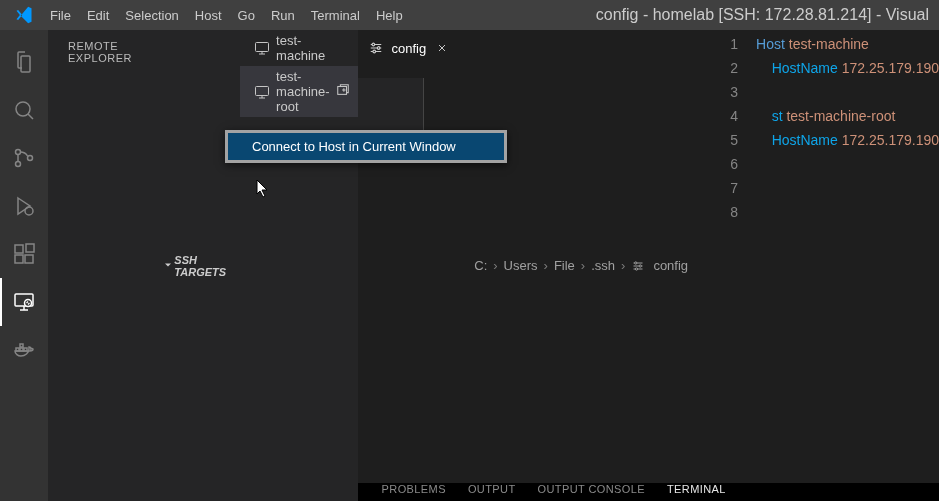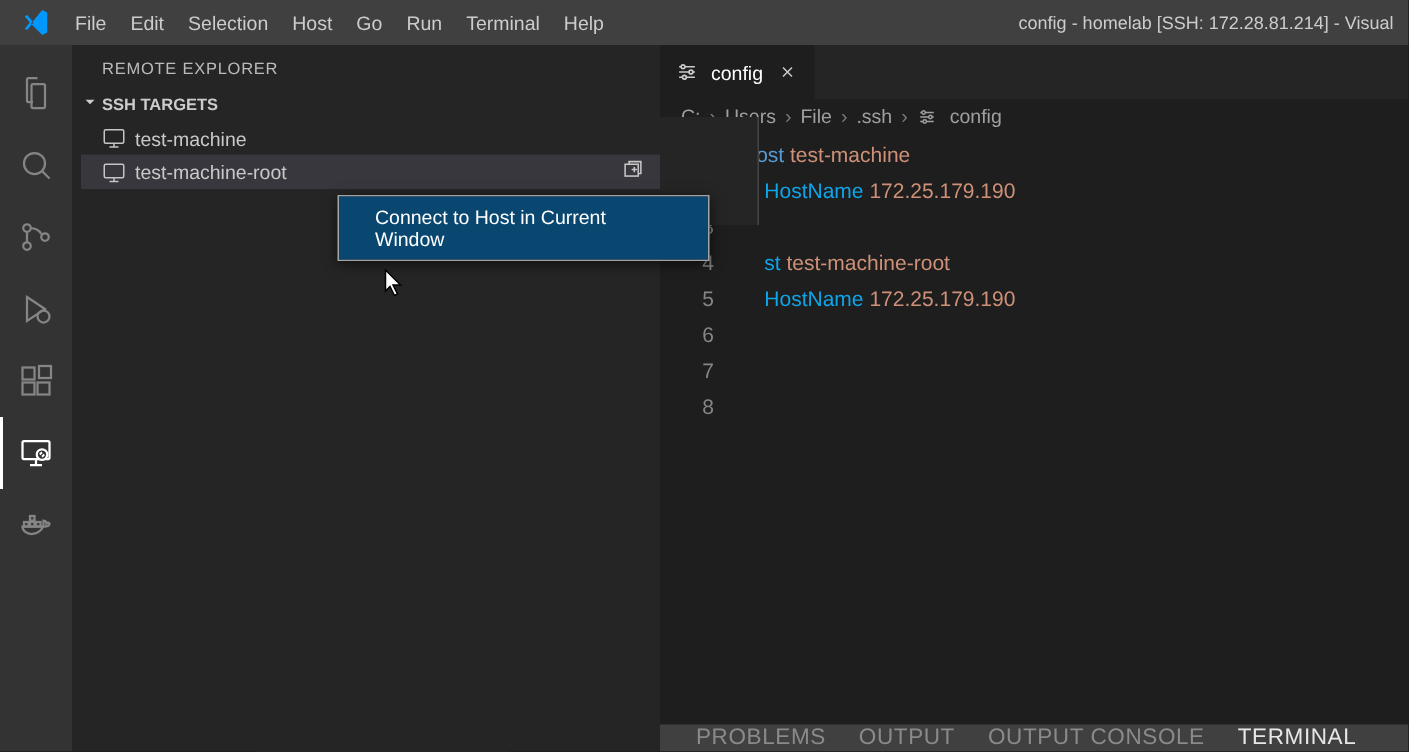--- a/index.html
+++ b/index.html
@@ -2,61 +2,61 @@
 <html><head>
 <meta charset="utf-8">
 <style>
   * { margin: 0; padding: 0; box-sizing: border-box; font-family: "Segoe UI", -apple-system, sans-serif; }
   body { background: #1e1e1e; color: #cccccc; width: 939px; height: 501px; overflow: hidden; position: relative; }
   
   .titlebar { height: 30px; background: #404040; display: flex; align-items: center; padding: 0 6px; }
   .logo { width: 20px; height: 20px; margin: 0 8px; }
   .menu { display: flex; }
   .menu-item { padding: 4px 8px; font-size: 13px; color: #cccccc; cursor: default; }
-  .title-center { flex: 1; text-align: right; font-size: 12px; color: #cccccc; padding-right: 4px; white-space: nowrap; overflow: hidden; }
+  .title-center { flex: 1; text-align: right; font-size: 16px; color: #cccccc; padding-right: 4px; white-space: nowrap; overflow: hidden; }
   
   .layout { display: flex; height: calc(100% - 30px); }
   .activitybar { width: 48px; background: #333333; display: flex; flex-direction: column; align-items: center; padding-top: 8px; }
   .activity-icon { width: 48px; height: 48px; display: flex; align-items: center; justify-content: center; color: #858585; position: relative; }
   .activity-icon.active { color: #ffffff; }
   .activity-icon.active::before { content: ""; position: absolute; left: 0; top: 0; bottom: 0; width: 2px; background: #ffffff; }
   .activity-icon svg { width: 24px; height: 24px; }
-  .sidebar { width: 392px; background: #252526; display: flex; flex-direction: column; position: relative; }
+  .sidebar { width: 392px; background: #252526; display: flex; flex-direction: row; position: relative; justify-content: space-between; }
   .sidebar-title { padding: 10px 20px 6px; font-size: 11px; letter-spacing: 0.5px; color: #bbbbbb; }
-  .section-header { display: flex; align-items: center; padding: 4px 4px 4px 4px; font-size: 11px; font-weight: 700; color: #cccccc; }
+  .section-header { display: flex; align-items: center; padding: 4px 4px 4px 4px; font-size: 11px; font-weight: 700; color: #cccccc; font-style: italic; }
   .section-header .chev { width: 16px; text-align: center; }
   .ssh-list { padding-left: 6px; }
   .ssh-item { display: flex; align-items: center; padding: 3px 8px 3px 14px; font-size: 13px; color: #c9c9c9; }
   .ssh-item.hovered { background: #37373d; }
   .ssh-item .mon-icon { width: 16px; height: 16px; margin-right: 6px; flex-shrink: 0; }
   .ssh-item .spacer { flex: 1; }
   .ssh-item .row-action { width: 20px; text-align: center; color: #c5c5c5; font-size: 13px; }
   
-  .context-menu { position: absolute; left: 225px; top: 130px; width: 248px; background: #252526; border: 1px solid #a3a3a3; box-shadow: 0 2px 8px rgba(0,0,0,0.6); z-index: 50; }
+  .context-menu { position: absolute; left: 225px; top: 130px; width: 282px; background: #252526; border: 3px solid #a3a3a3; box-shadow: 0 2px 8px rgba(0,0,0,0.6); z-index: 50; }
   .context-item { padding: 6px 24px; font-size: 13px; color: #dcdcdc; }
   .context-item.sel { background: #094771; color: #ffffff; }
   
-  .editor-area { flex: 1; background: #1e1e1e; display: flex; flex-direction: column; position: relative; }
+  .editor-area { flex: 1; background: #1e1e1e; display: flex; flex-direction: row; position: relative; }
   .tabs { display: flex; background: #252526; height: 36px; }
   .tab { display: flex; align-items: center; background: #1e1e1e; padding: 0 10px; gap: 8px; font-size: 13px; color: #ffffff; }
   .tab .tab-ico { width: 16px; height: 16px; display: flex; align-items: center; justify-content: center; color: #cccccc; }
   .tab .close { width: 16px; height: 16px; display: flex; align-items: center; justify-content: center; color: #cccccc; }
   .breadcrumbs { display: flex; align-items: center; padding: 4px 14px; font-size: 13px; color: #a0a0a0; gap: 4px; }
   .breadcrumbs .sep { color: #7a7a7a; margin: 0 2px; }
   .breadcrumbs .bc-ico { width: 14px; height: 14px; display: inline-flex; align-items: center; justify-content: center; margin-right: 4px; }
   .code { display: flex; font-family: Consolas, "Courier New", monospace; font-size: 14px; line-height: 24px; padding-top: 2px; }
   .gutter { width: 54px; text-align: right; color: #858585; padding-right: 18px; user-select: none; }
   .code-body { flex: 1; position: relative; }
   .code-line { white-space: pre; }
   .k-key { color: #569cd6; }
   .k-prop { color: #0ea5e9; }
   .k-val { color: #ce9178; }
   .code-mask { position: absolute; left: 0; top: 48px; width: 66px; height: 72px; background: #252526; border-right: 1px solid #454545; pointer-events: none; }
   
-  .panel-tabs { position: absolute; bottom: 0; left: 0; right: 0; height: 18px; display: flex; gap: 22px; padding-left: 24px; font-size: 15px; color: #8a8a8a; align-items: flex-start; letter-spacing: 0.4px; background: #404040; }
+  .panel-tabs { position: absolute; bottom: 0; left: 0; right: 0; height: 18px; display: flex; gap: 22px; padding-left: 24px; font-size: 11px; color: #8a8a8a; align-items: flex-start; letter-spacing: 0.4px; background: #000000; }
   .panel-tab.active { color: #e7e7e7; }
   
   .cursor { position: absolute; left: 252px; top: 179px; z-index: 60; pointer-events: none; color: #ffffff; }
 </style>
 </head>
 <body>
 
 <div class="titlebar">
   <svg class="logo" viewBox="0 0 24 24">
       <path fill="#0098ff" d="M17 2l4 2v16l-4 2-9-9 9-11zM3 7l4 5-4 5 2 1 5-6-5-6-2 1z"></path>

